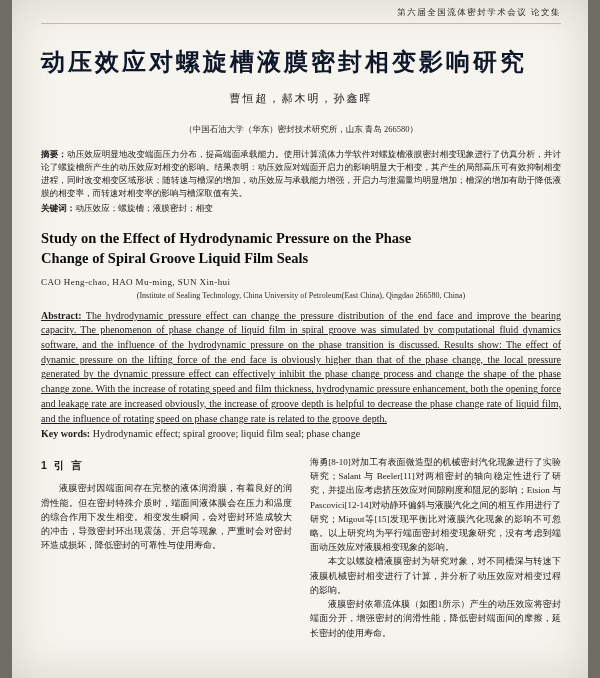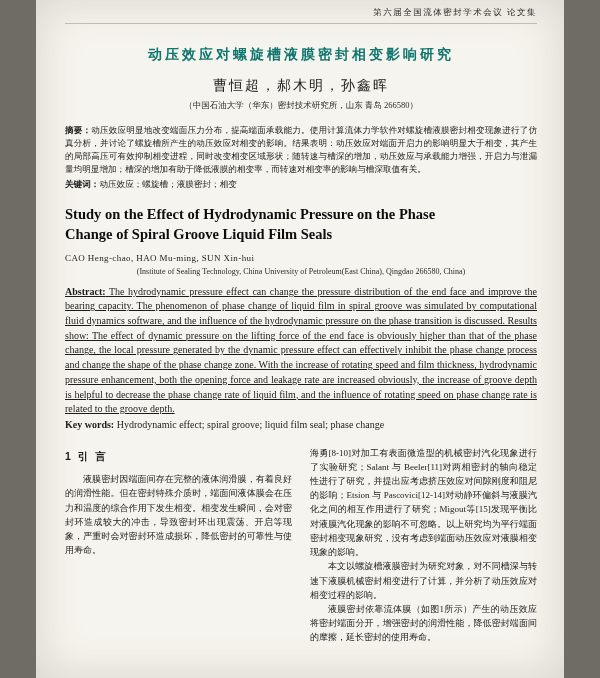--- a/index.html
+++ b/index.html
@@ -1,29 +1,29 @@
 <!DOCTYPE html>
 <html><head>
 <meta charset="utf-8">
 <style>
   html,body{margin:0;padding:0;}
   body{background:#6f6c66;font-family:"Liberation Serif","DejaVu Serif",serif;}
   .page{
-    position:relative;width:528px;height:678px;margin:0 auto;
+    position:relative;width:576px;height:678px;margin:0 auto;
     background:#f6f4ee;color:#1c1c1c;overflow:hidden;
     box-shadow:inset 0 0 46px rgba(90,80,60,.20);
     padding:7px 27px 0 29px;box-sizing:border-box;
   }
   .running-head{text-align:right;font-size:8.5px;color:#2a2a2a;letter-spacing:1.5px;
     font-family:"Liberation Sans","DejaVu Sans",sans-serif;}
   .head-rule{border-bottom:1px solid #c2bcae;margin-top:4px;}
-  .title-cn{margin:22px 0 0 0;text-align:center;font-family:"Liberation Sans","DejaVu Sans",sans-serif;
-    font-weight:bold;font-size:14px;letter-spacing:3px;color:#0f766e;}
-  .authors-cn{margin-top:13px;text-align:center;font-size:14px;letter-spacing:2px;}
-  .affil-cn{margin-top:5px;text-align:center;font-size:8.5px;color:#2a2a2a;}
+  .title-cn{margin:22px 0 0 0;font-family:"Liberation Sans","DejaVu Sans",sans-serif;
+    font-weight:bold;font-size:24px;letter-spacing:3px;color:#0f172a;}
+  .authors-cn{margin-top:13px;text-align:center;font-size:11px;letter-spacing:2px;}
+  .affil-cn{margin-top:18px;text-align:center;font-size:8.5px;color:#2a2a2a;}
   .abs-cn{margin:12px 0 0 0;font-size:8.6px;line-height:1.5;text-align:justify;}
   .kw-cn{margin:2px 0 0 0;font-size:8.6px;line-height:1.5;text-align:justify;}
   .lbl{font-weight:bold;}
   .title-en{margin-top:15px;font-weight:bold;font-size:14.5px;line-height:1.32;color:#0d0d0d;}
   .authors-en{margin-top:9px;text-align:left;font-size:9px;letter-spacing:.4px;}
   .affil-en{margin-top:4px;text-align:center;font-size:8px;color:#2a2a2a;font-family:Liberation Serif, serif;}
   .abs-en{margin:9px 0 0 0;font-size:10px;line-height:1.47;text-align:justify;text-decoration:underline;}
   .kw-en{margin:1px 0 0 0;font-size:10px;line-height:1.47;text-align:justify;}
   .body-cols{display:flex;gap:18px;margin-top:13px;}
   .col{flex:1;min-width:0;font-size:9px;line-height:1.58;text-align:justify;}

